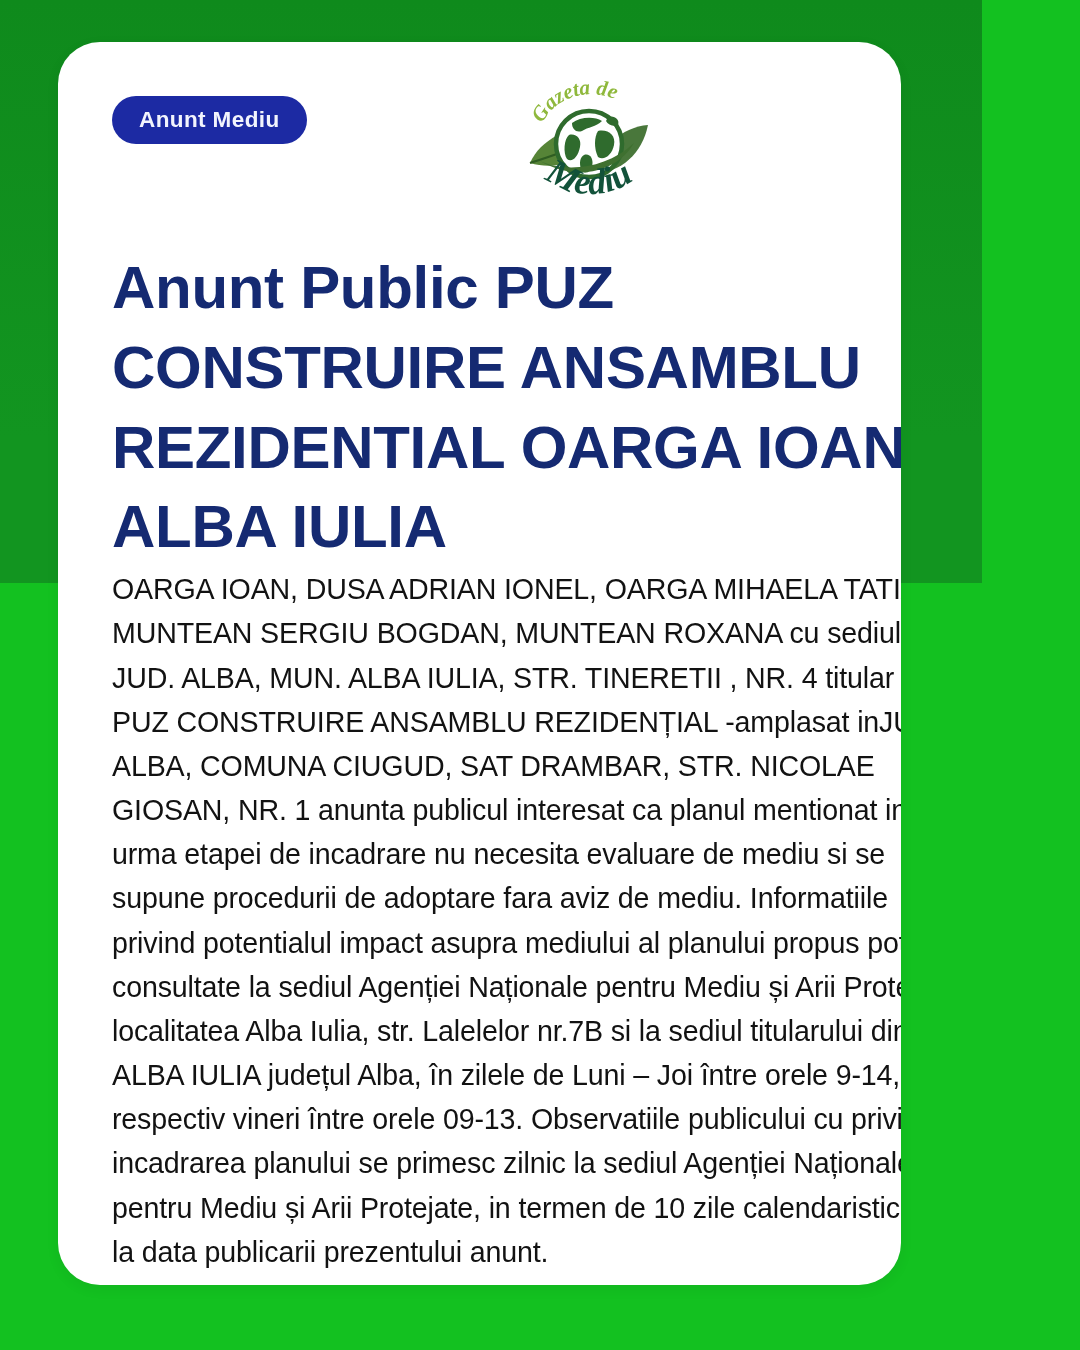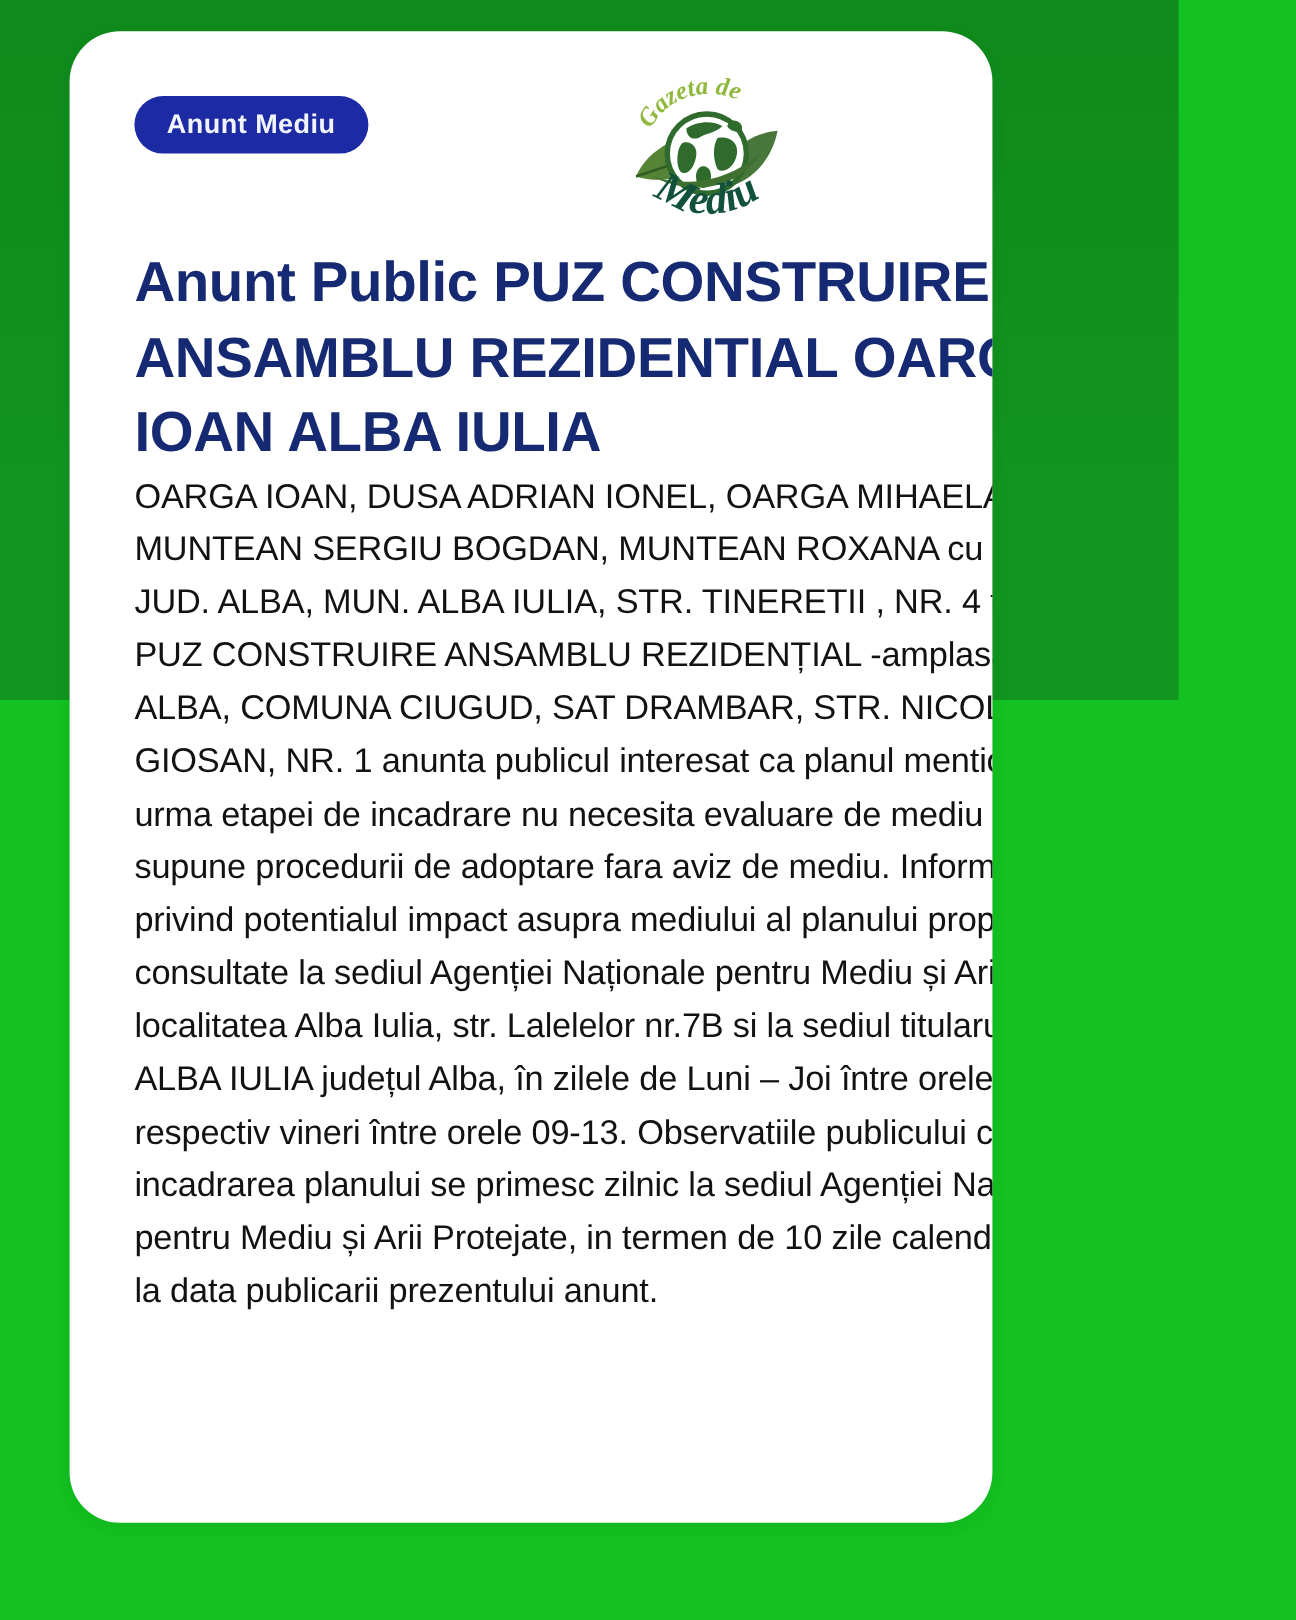--- a/index.html
+++ b/index.html
@@ -29,22 +29,22 @@
     position:absolute;
     left:0; top:0;
     width:100%; height:100%;
     background:linear-gradient(180deg,#0f8a1c 0%,#129520 75%,#129520 100%);
   }
 
   
   #card {
     position: absolute;
     left: 58px;
-    top: 26px;
-    width: 769px;
+    top: 42px;
+    width: 843px;
     height: 1243px;
     background: #ffffff;
     border-radius: 42px;
     box-shadow: 0 4px 14px rgba(0,0,0,0.06);
     padding: 0;
     overflow: hidden;
   }
 
   #card-inner {
     position: absolute;
@@ -81,23 +81,23 @@
   #logo {
     position: absolute;
     left: 410px;
     top: 0px;
     width: 135px;
     height: 138px;
   }
 
   
   #title {
-    margin-top: 1px;
+    margin-top: 29px;
     color: #152a72;
-    font-size: 47px;
+    font-size: 60px;
     line-height: 1.33;
     font-weight: 800;
     letter-spacing: -0.3px;
     font-family: "Liberation Sans", sans-serif;
   }
 
   
   #body-text {
     color: #121212;
     font-size: 28.6px;

